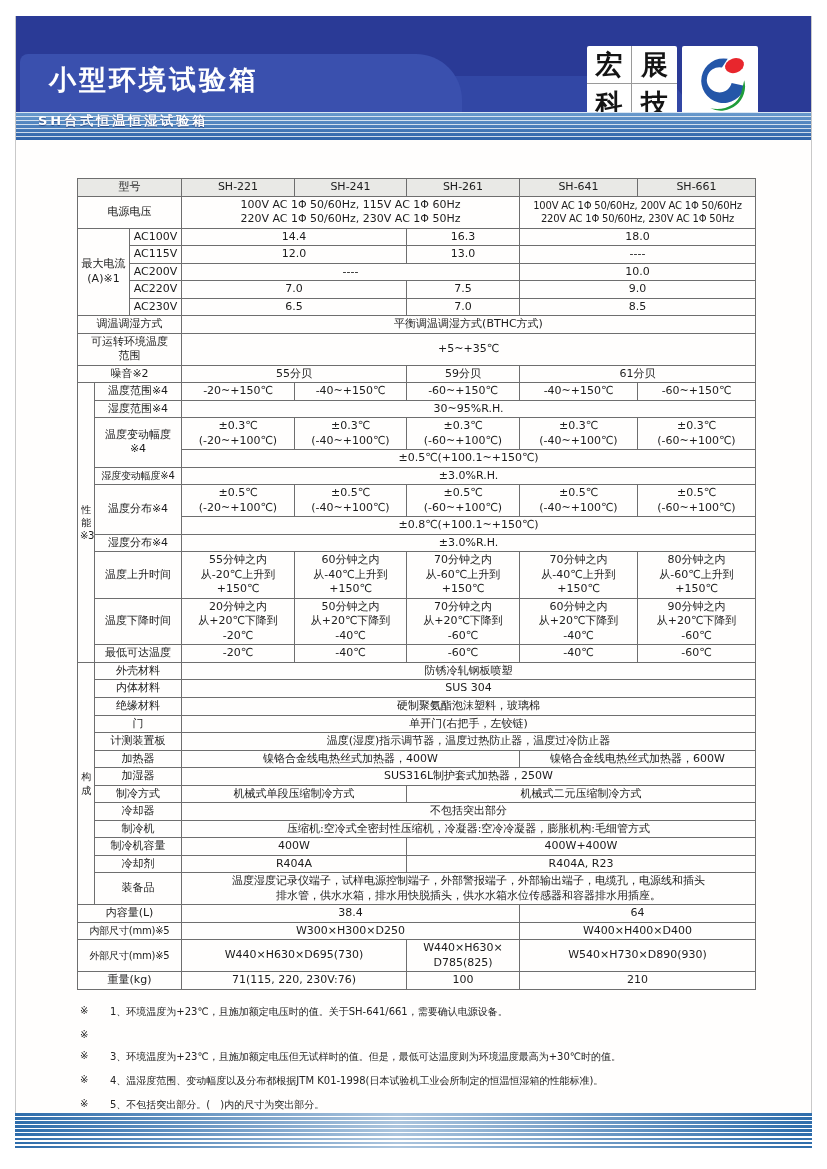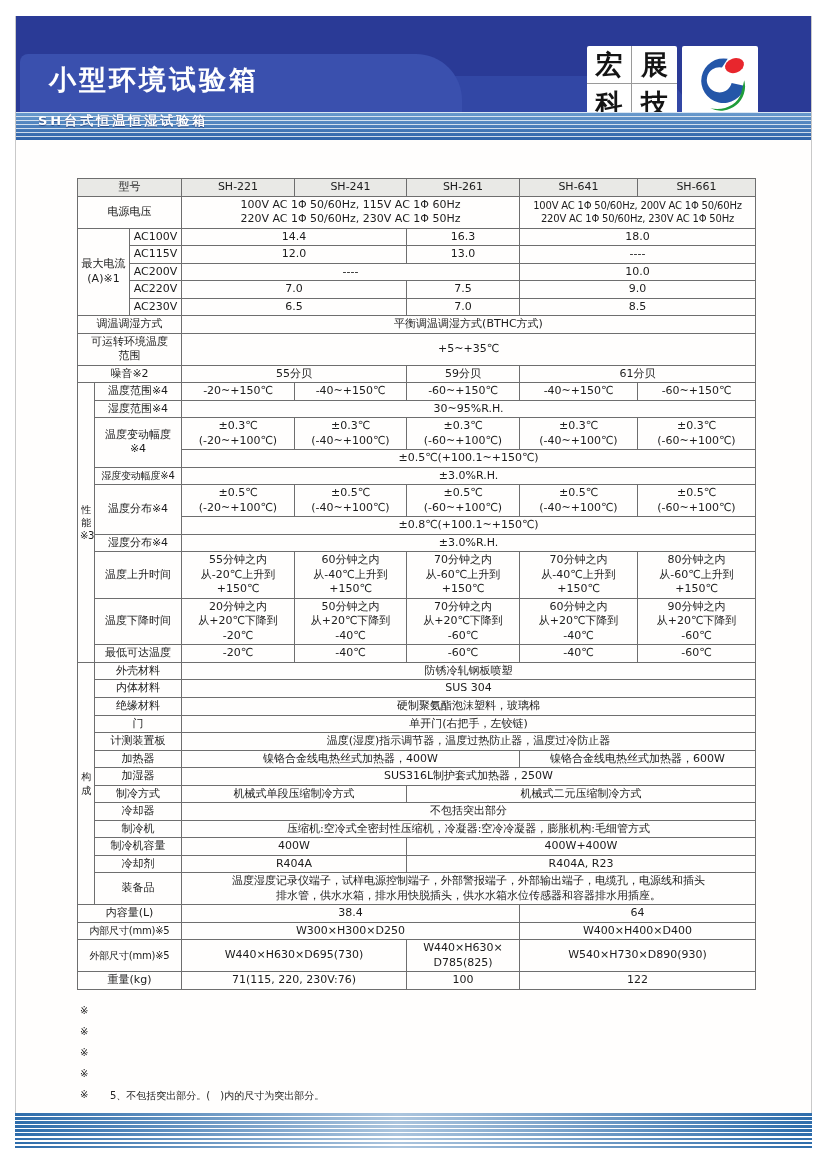--- a/index.html
+++ b/index.html
@@ -330,37 +330,40 @@
             <td colspan="3" class="lab s10">外部尺寸(mm)※5</td>
             <td colspan="2">W440×H630×D695(730)</td>
             <td>W440×H630×
 D785(825)</td>
             <td colspan="2">W540×H730×D890(930)</td>
           </tr>
           <tr>
             <td colspan="3" class="lab">重量(kg)</td>
             <td colspan="2">71(115, 220, 230V:76)</td>
             <td>100</td>
-            <td colspan="2">122</td>
+            <td colspan="2">210</td>
           </tr>
         </tbody>
     </table>
 
     <div class="notes">
         <div class="note">
           <span class="mk">※</span>
-        </div>
-        <div class="note">
-          <span class="mk">※</span>
-        </div>
-        <div class="note">
-          <span class="mk">※</span>
-        </div>
-        <div class="note">
-          <span class="mk">※</span>
+          <span>1、环境温度为+23℃，且施加额定电压时的值。关于SH-641/661，需要确认电源设备。</span>
+        </div>
+        <div class="note">
+          <span class="mk">※</span>
+        </div>
+        <div class="note">
+          <span class="mk">※</span>
+          <span>3、环境温度为+23℃，且施加额定电压但无试样时的值。但是，最低可达温度则为环境温度最高为+30℃时的值。</span>
+        </div>
+        <div class="note">
+          <span class="mk">※</span>
+          <span>4、温湿度范围、变动幅度以及分布都根据JTM K01-1998(日本试验机工业会所制定的恒温恒湿箱的性能标准)。</span>
         </div>
         <div class="note">
           <span class="mk">※</span>
           <span>5、不包括突出部分。(　)内的尺寸为突出部分。</span>
         </div>
       </div>
   </div>
 
   <div class="bottom-band"></div>
 </div>

